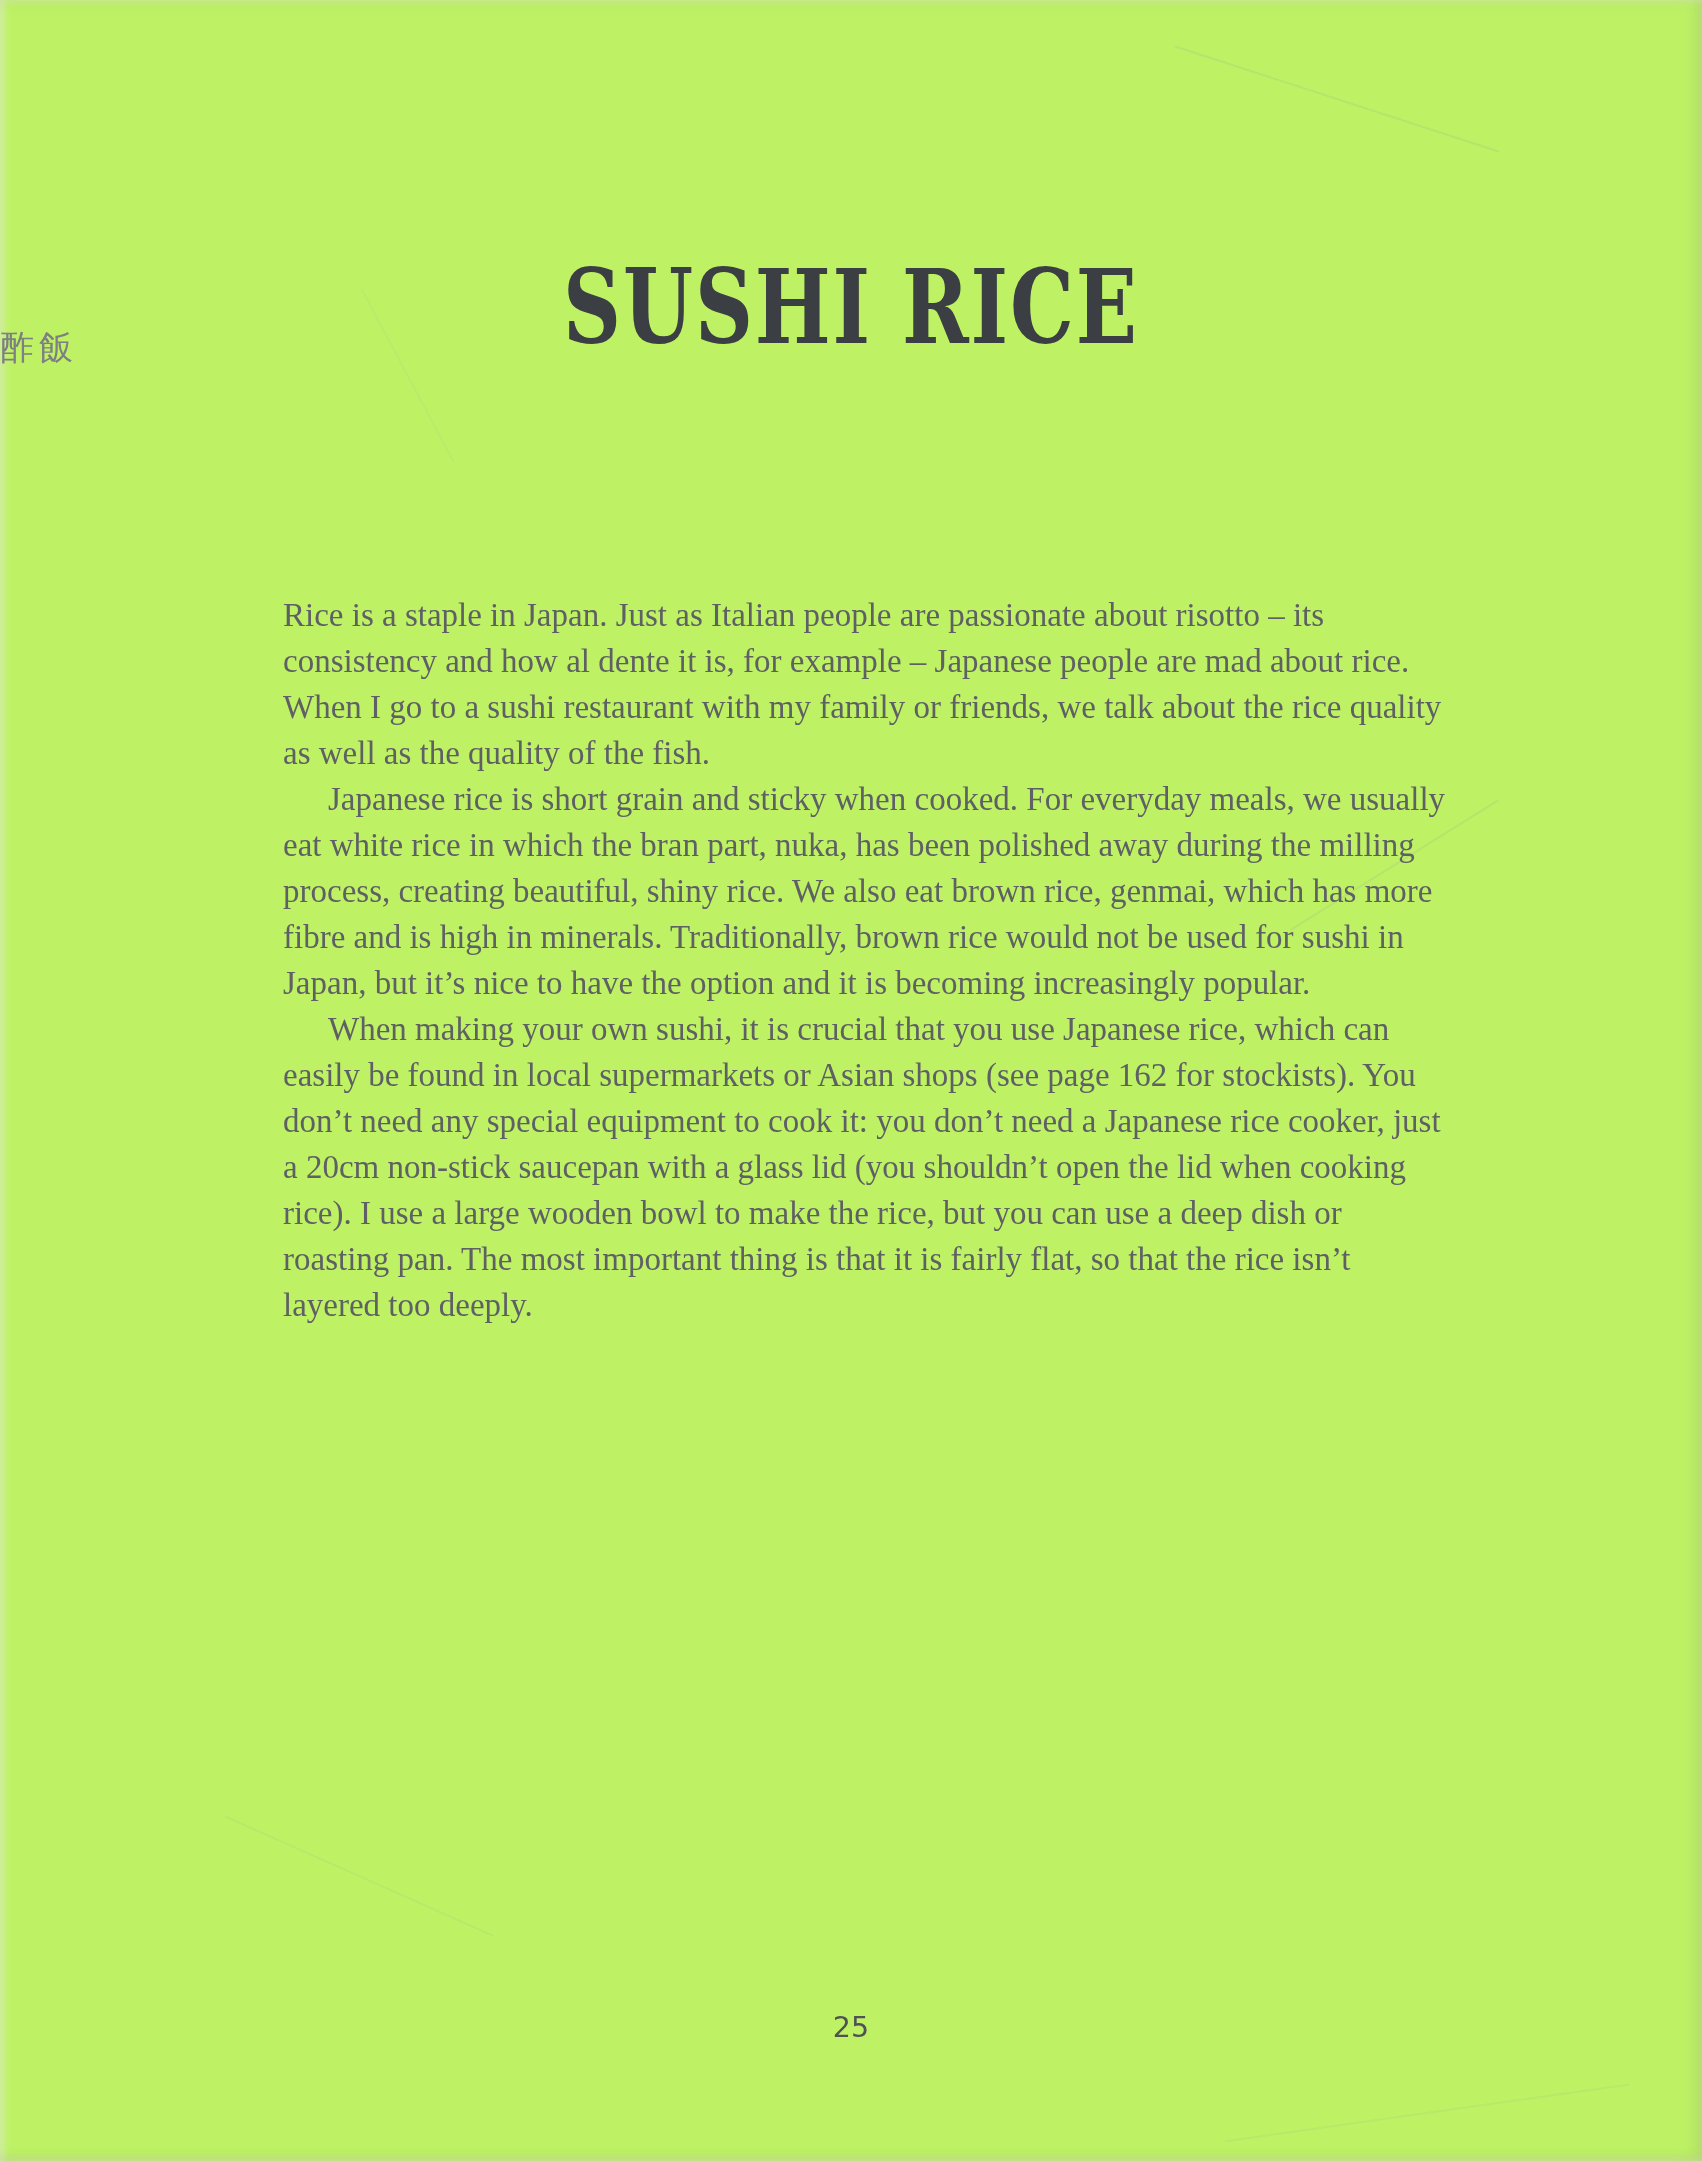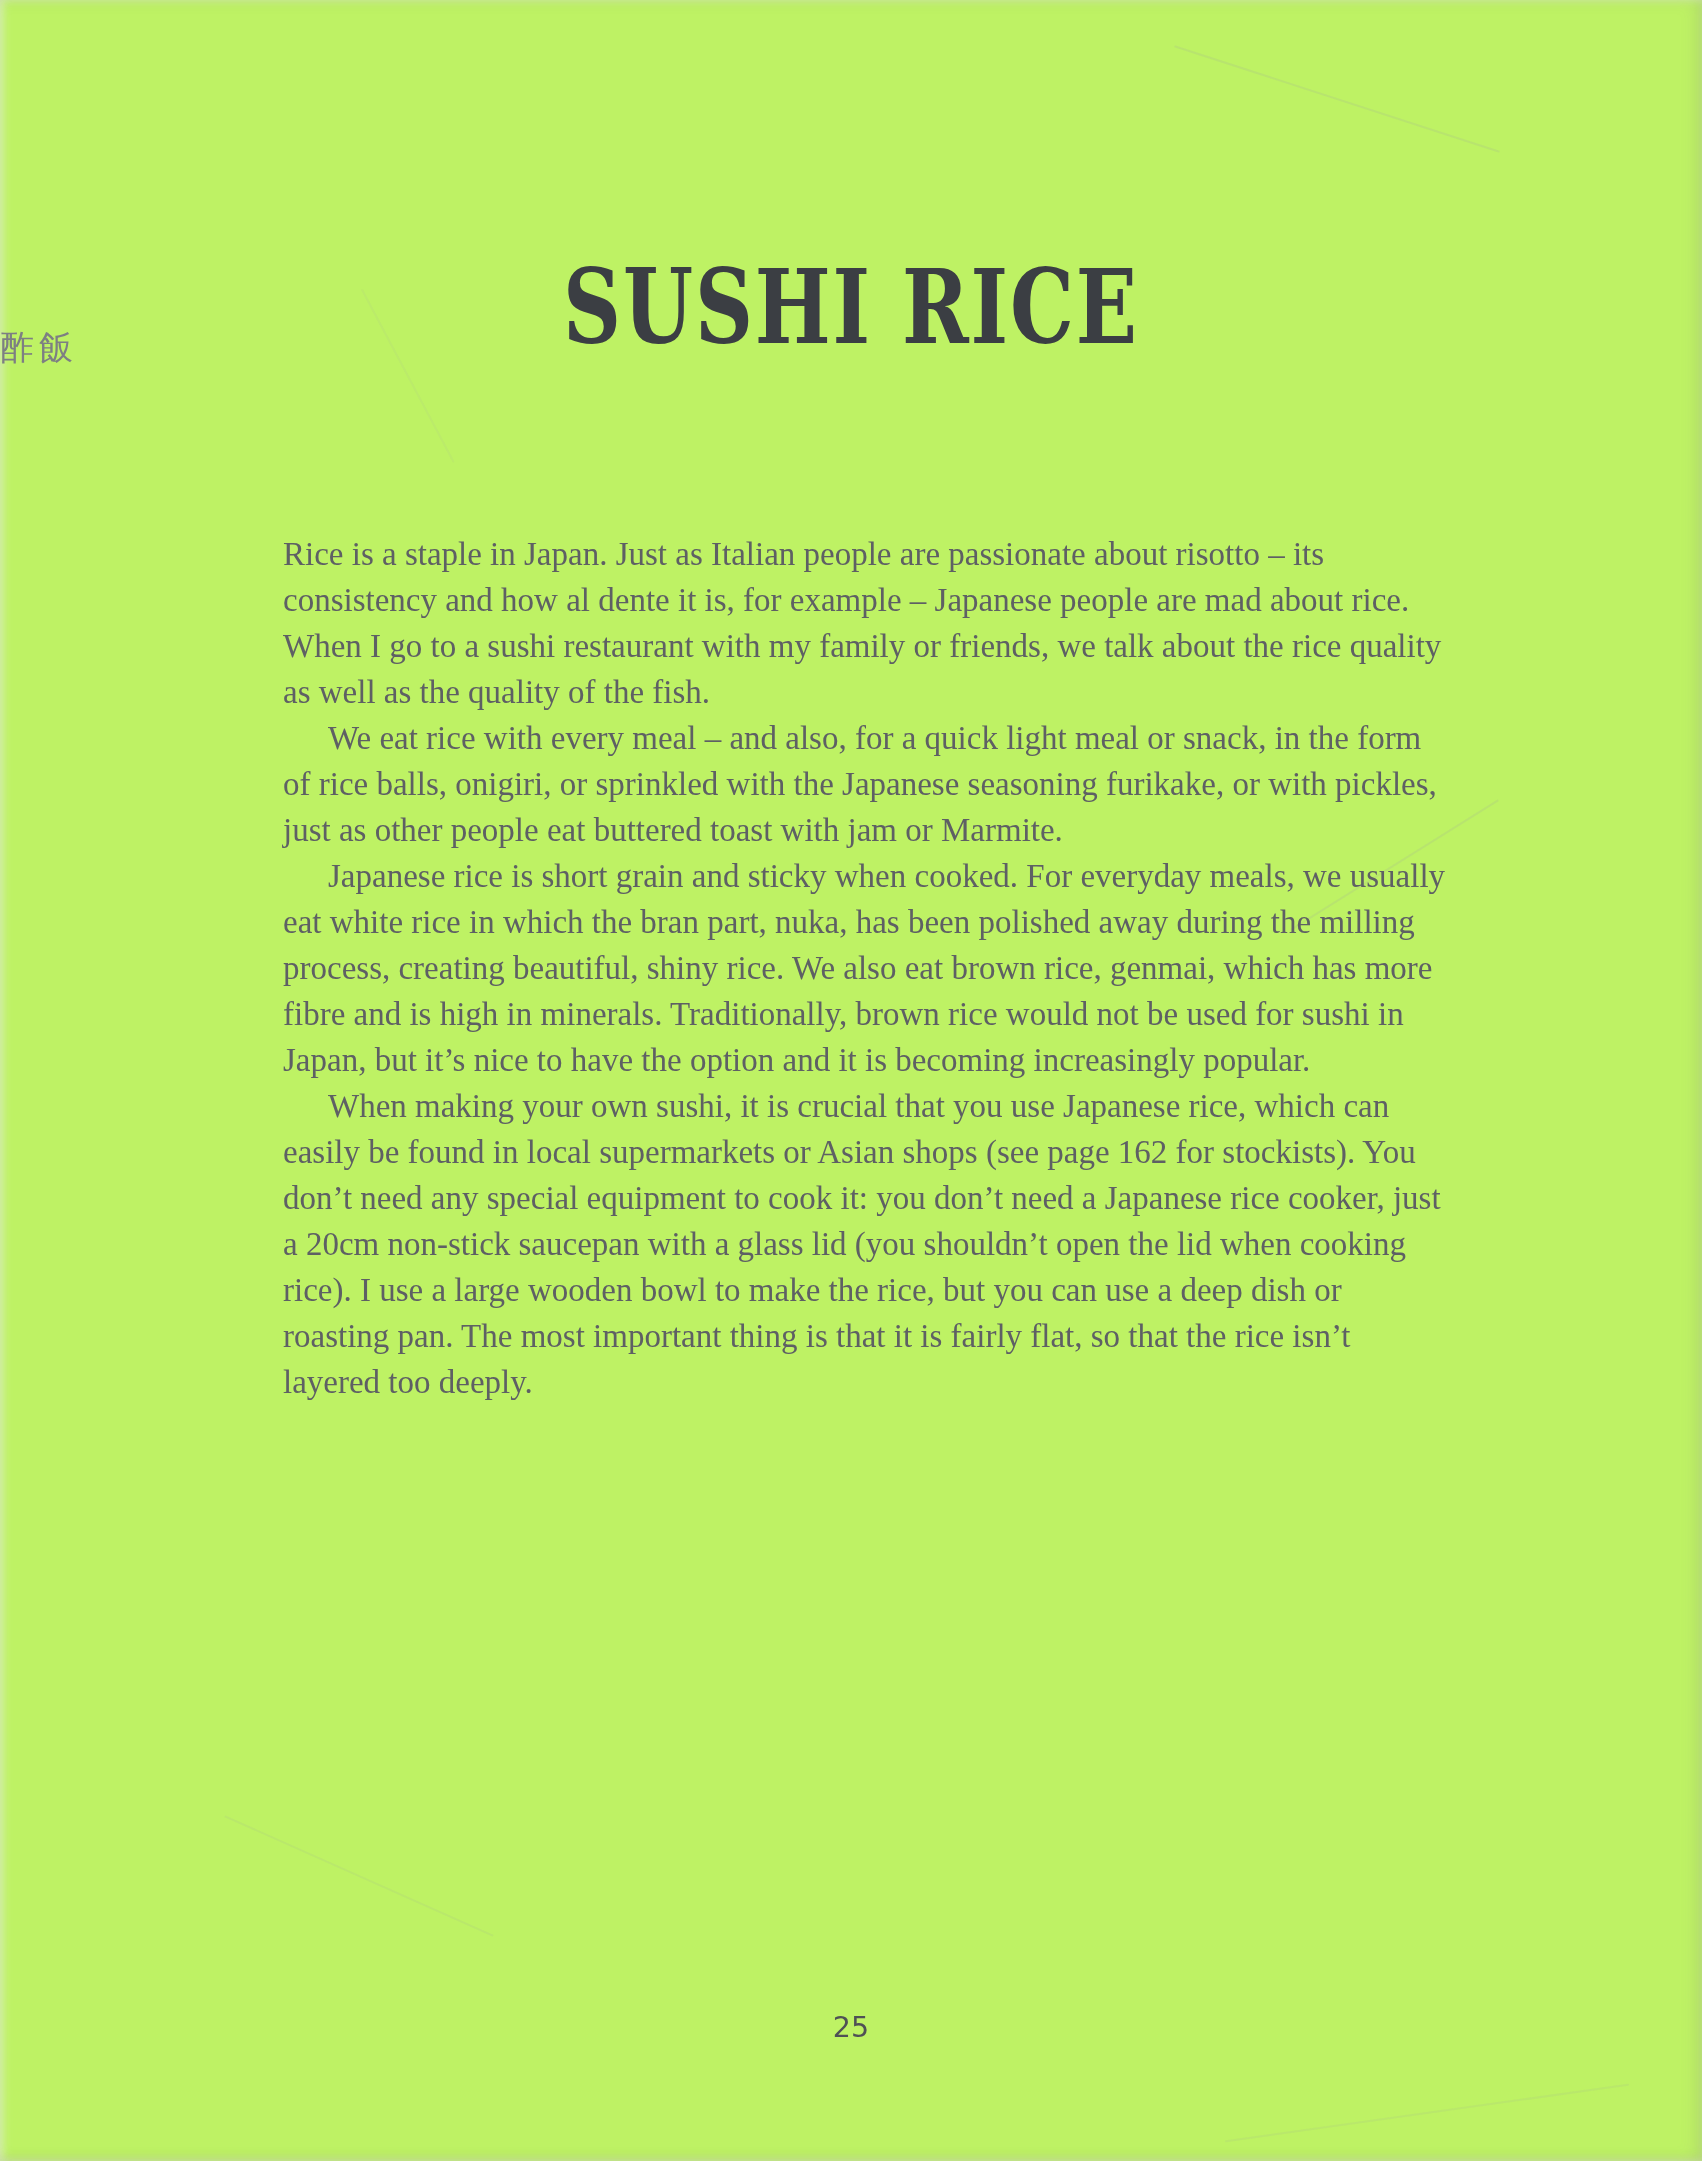--- a/index.html
+++ b/index.html
@@ -54,21 +54,21 @@
     left: 0;
     width: 100%;
     font-family: "DejaVu Sans", "Liberation Sans", sans-serif;
     font-size: 34px;
     letter-spacing: 4.9px;
     color: #7d7f83;
   }
   .body-text {
     position: absolute;
     left: 283px;
-    top: 531px;
+    top: 592px;
     width: 1168px;
     font-size: 33px;
     line-height: 46px;
     color: #5e6064;
   }
   .body-text p {
     margin: 0;
   }
   .body-text p.indented {
     text-indent: 45px;
@@ -94,21 +94,20 @@
   <div class="scratch s3"></div>
   <div class="scratch s4"></div>
   <div class="scratch s5"></div>
 
   <h1 class="title">SUSHI RICE</h1>
 
   <div class="subtitle">酢飯</div>
 
   <div class="body-text">
     <p>Rice is a staple in Japan. Just as Italian people are passionate about risotto – its consistency and how al dente it is, for example – Japanese people are mad about rice. When I go to a sushi restaurant with my family or friends, we talk about the rice quality as well as the quality of the fish.</p>
-    <p class="indented">We eat rice with every meal – and also, for a quick light meal or snack, in the form of rice balls, onigiri, or sprinkled with the Japanese seasoning furikake, or with pickles, just as other people eat buttered toast with jam or Marmite.</p>
     <p class="indented">Japanese rice is short grain and sticky when cooked. For everyday meals, we usually eat white rice in which the bran part, nuka, has been polished away during the milling process, creating beautiful, shiny rice. We also eat brown rice, genmai, which has more fibre and is high in minerals. Traditionally, brown rice would not be used for sushi in Japan, but it’s nice to have the option and it is becoming increasingly popular.</p>
     <p class="indented">When making your own sushi, it is crucial that you use Japanese rice, which can easily be found in local supermarkets or Asian shops (see page 162 for stockists). You don’t need any special equipment to cook it: you don’t need a Japanese rice cooker, just a 20cm non-stick saucepan with a glass lid (you shouldn’t open the lid when cooking rice). I use a large wooden bowl to make the rice, but you can use a deep dish or roasting pan. The most important thing is that it is fairly flat, so that the rice isn’t layered too deeply.</p>
   </div>
 
   <div class="page-number">25</div>
 
 </div>
 
 
 </body></html>

